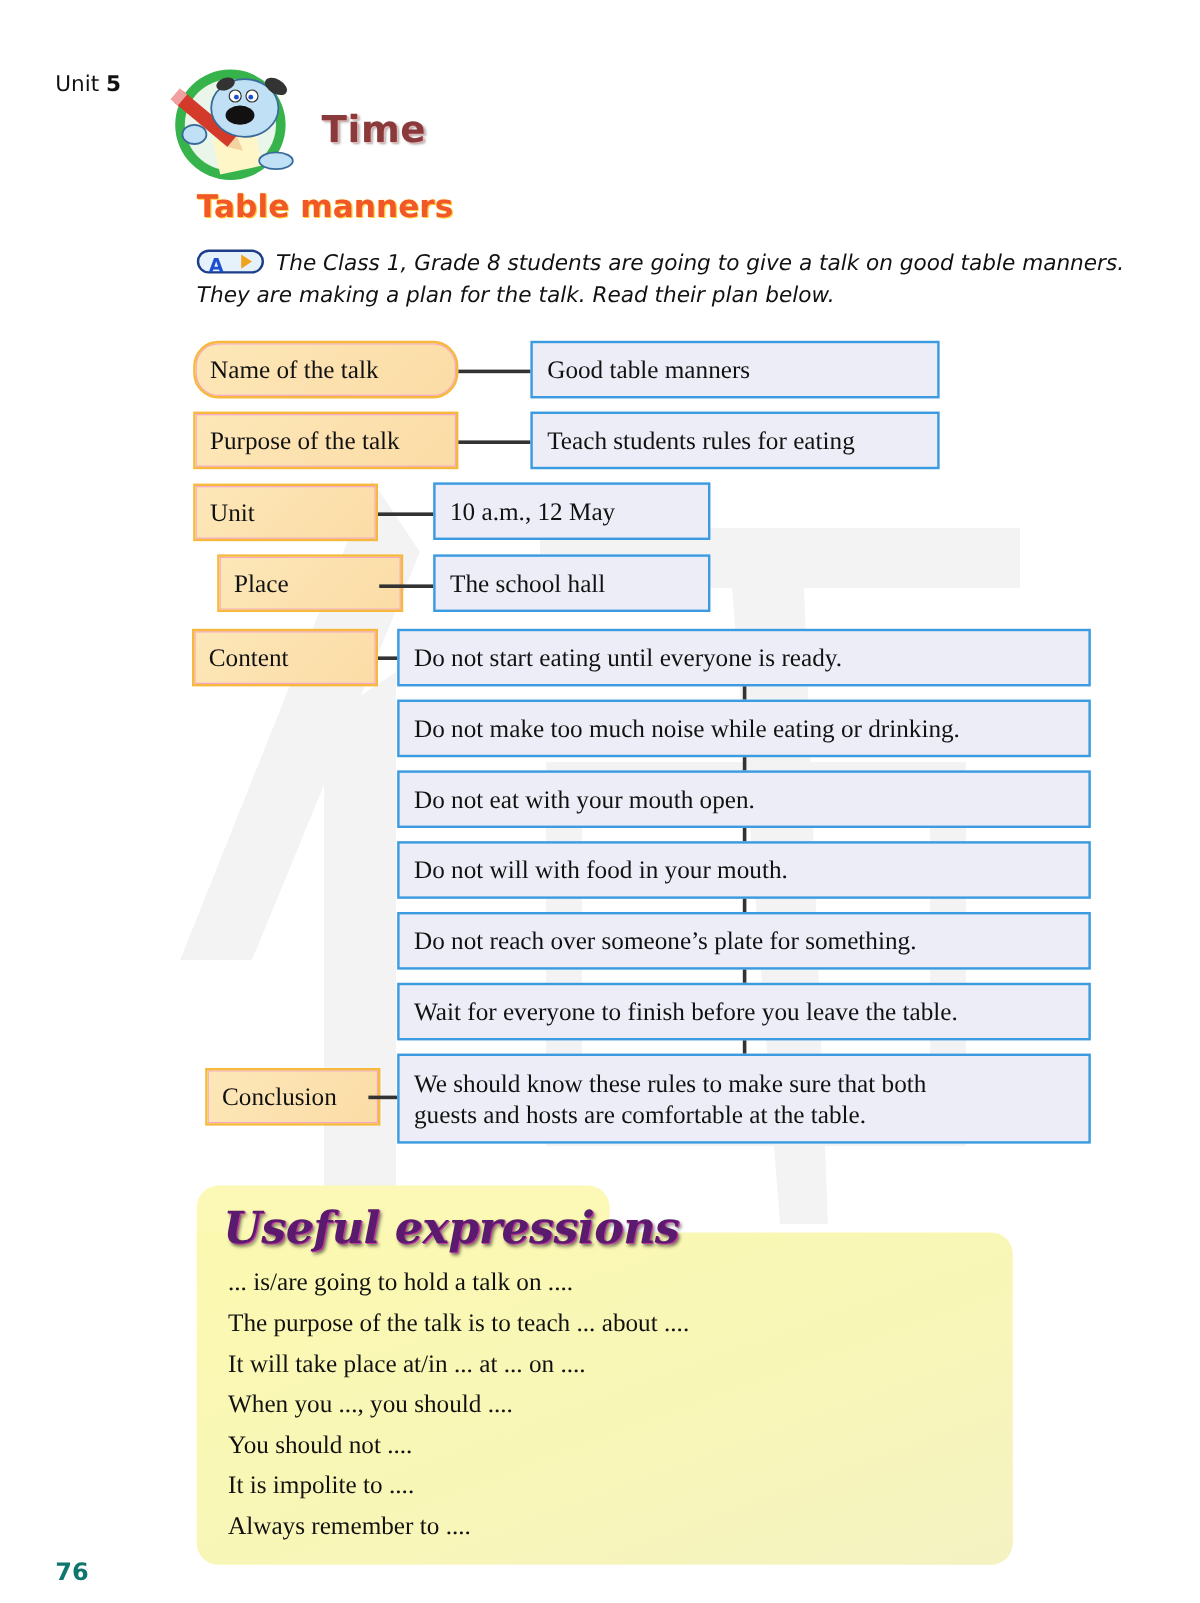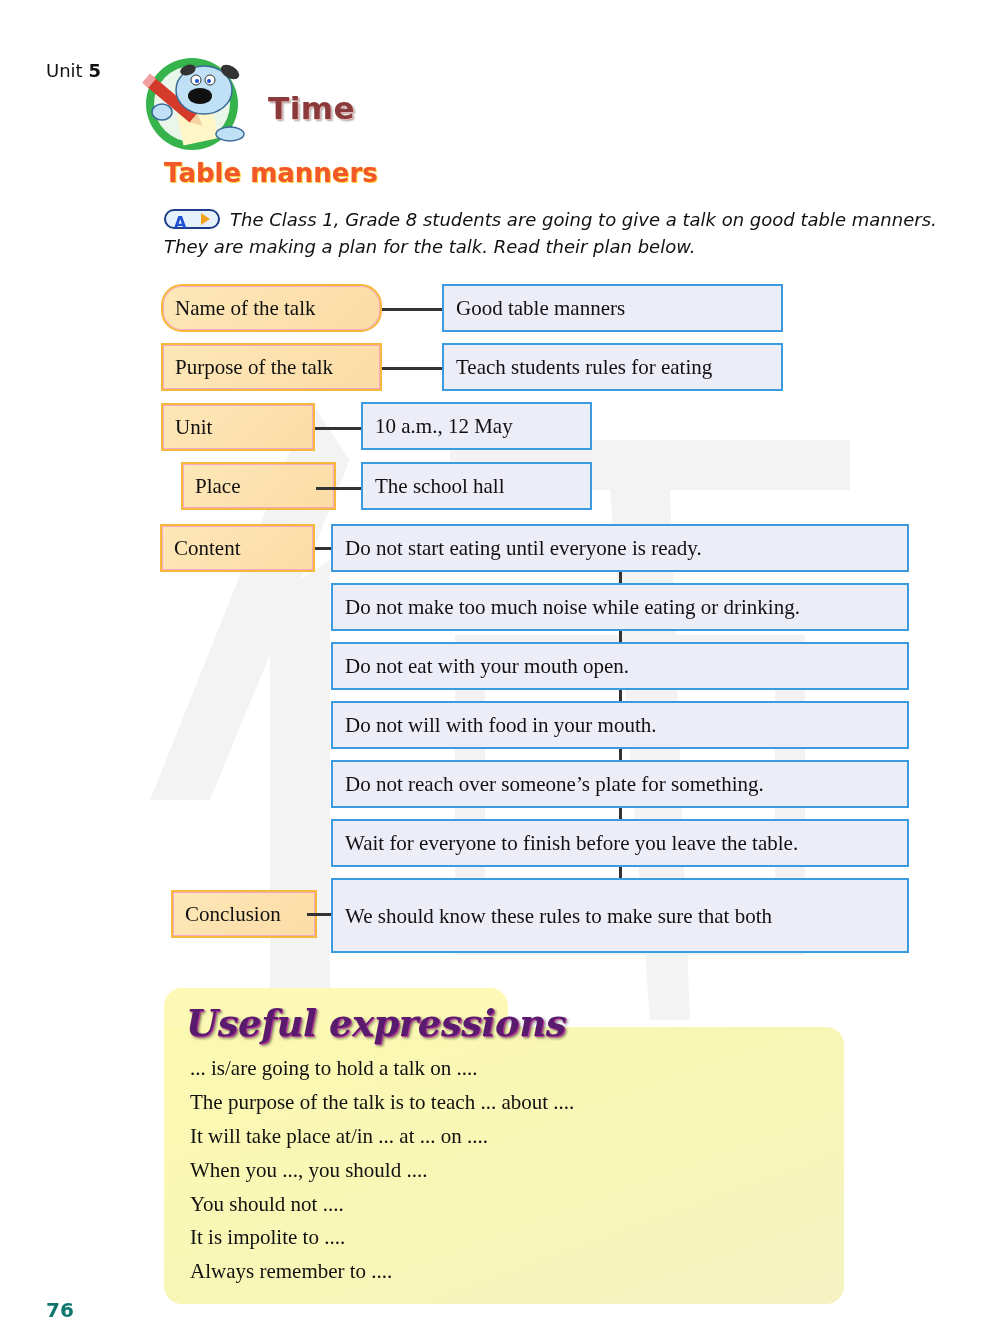--- a/index.html
+++ b/index.html
@@ -95,20 +95,21 @@
 <div class="vline" style="left:619px;top:749px;height:12px;"></div>
 <div class="value-box" style="left:331px;top:760px;width:578px;height:48px;">Do not reach over someone’s plate for something.</div>
 <div class="vline" style="left:619px;top:808px;height:12px;"></div>
 <div class="value-box" style="left:331px;top:819px;width:578px;height:48px;">Wait for everyone to finish before you leave the table.</div>
 <div class="vline" style="left:619px;top:867px;height:12px;"></div>
 
 <div class="label-box" style="left:171px;top:890px;width:146px;height:48px;">Conclusion</div>
 <div class="hline" style="left:307px;top:913px;width:25px;"></div>
 <div class="value-box" style="left:331px;top:878px;width:578px;height:75px;flex-direction:column;align-items:flex-start;justify-content:center;">
   <span>We should know these rules to make sure that both</span>
+  <span>guests and hosts are comfortable at the table.</span>
 </div>
 
 <div class="abs useful-tab"></div>
 <div class="abs useful-body"></div>
 <div class="abs useful-title">Useful expressions</div>
 
 <div class="expr" style="top:1056px;">... is/are going to hold a talk on ....</div>
 <div class="expr" style="top:1090px;">The purpose of the talk is to teach ... about ....</div>
 <div class="expr" style="top:1124px;">It will take place at/in ... at ... on ....</div>
 <div class="expr" style="top:1158px;">When you ..., you should ....</div>

